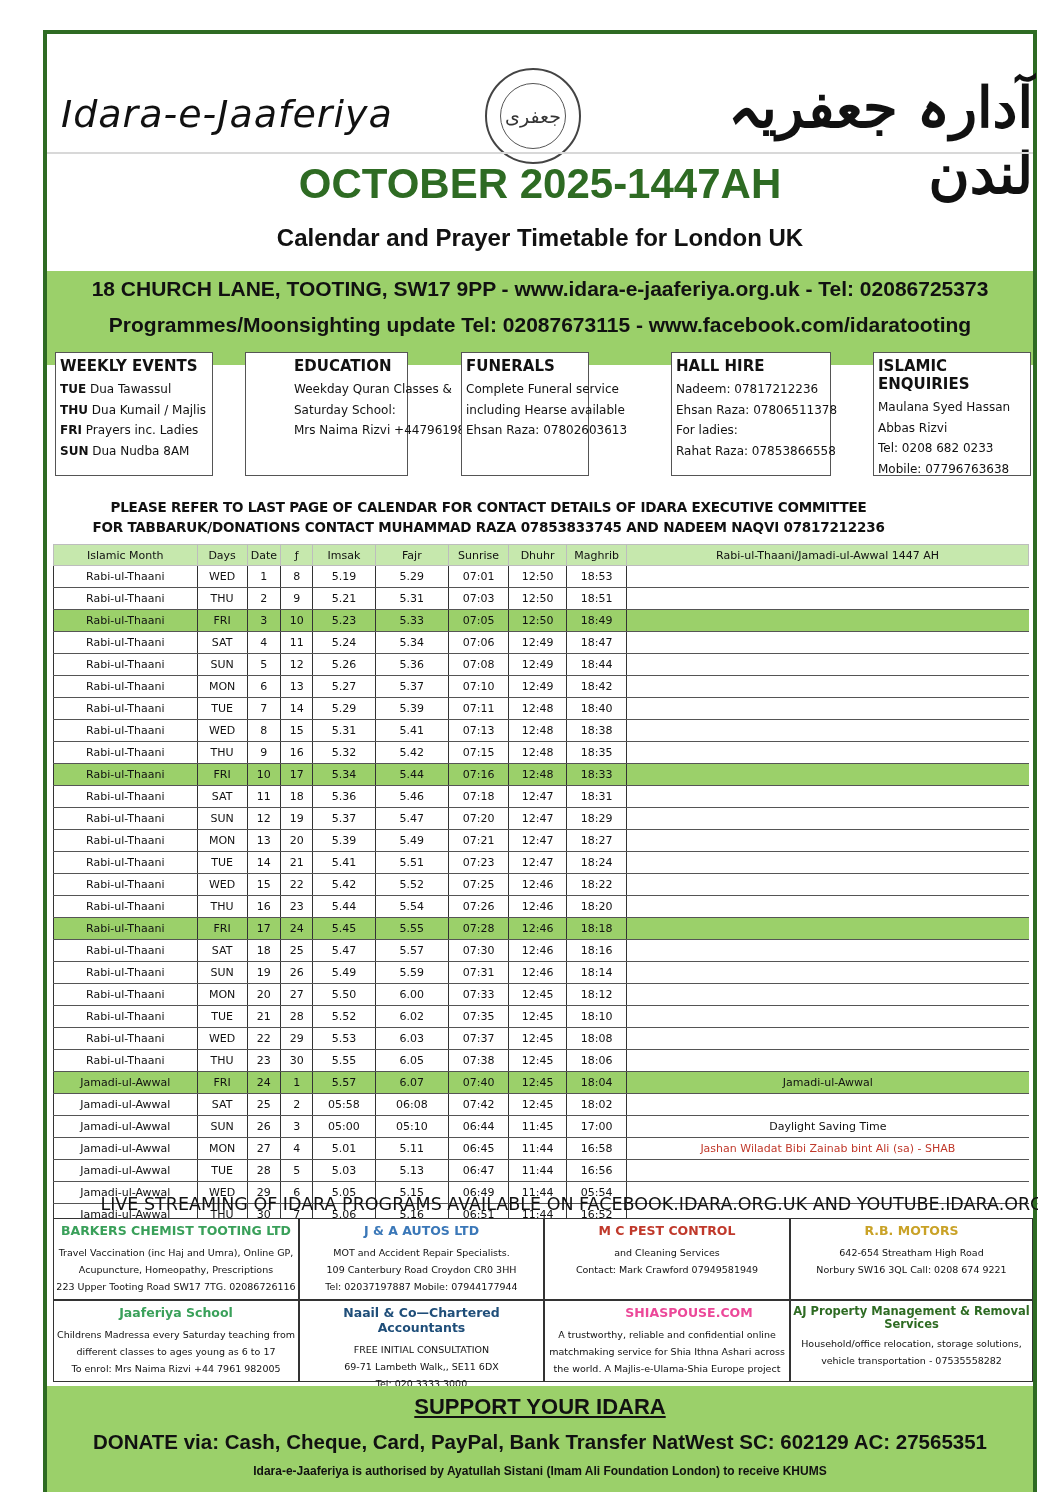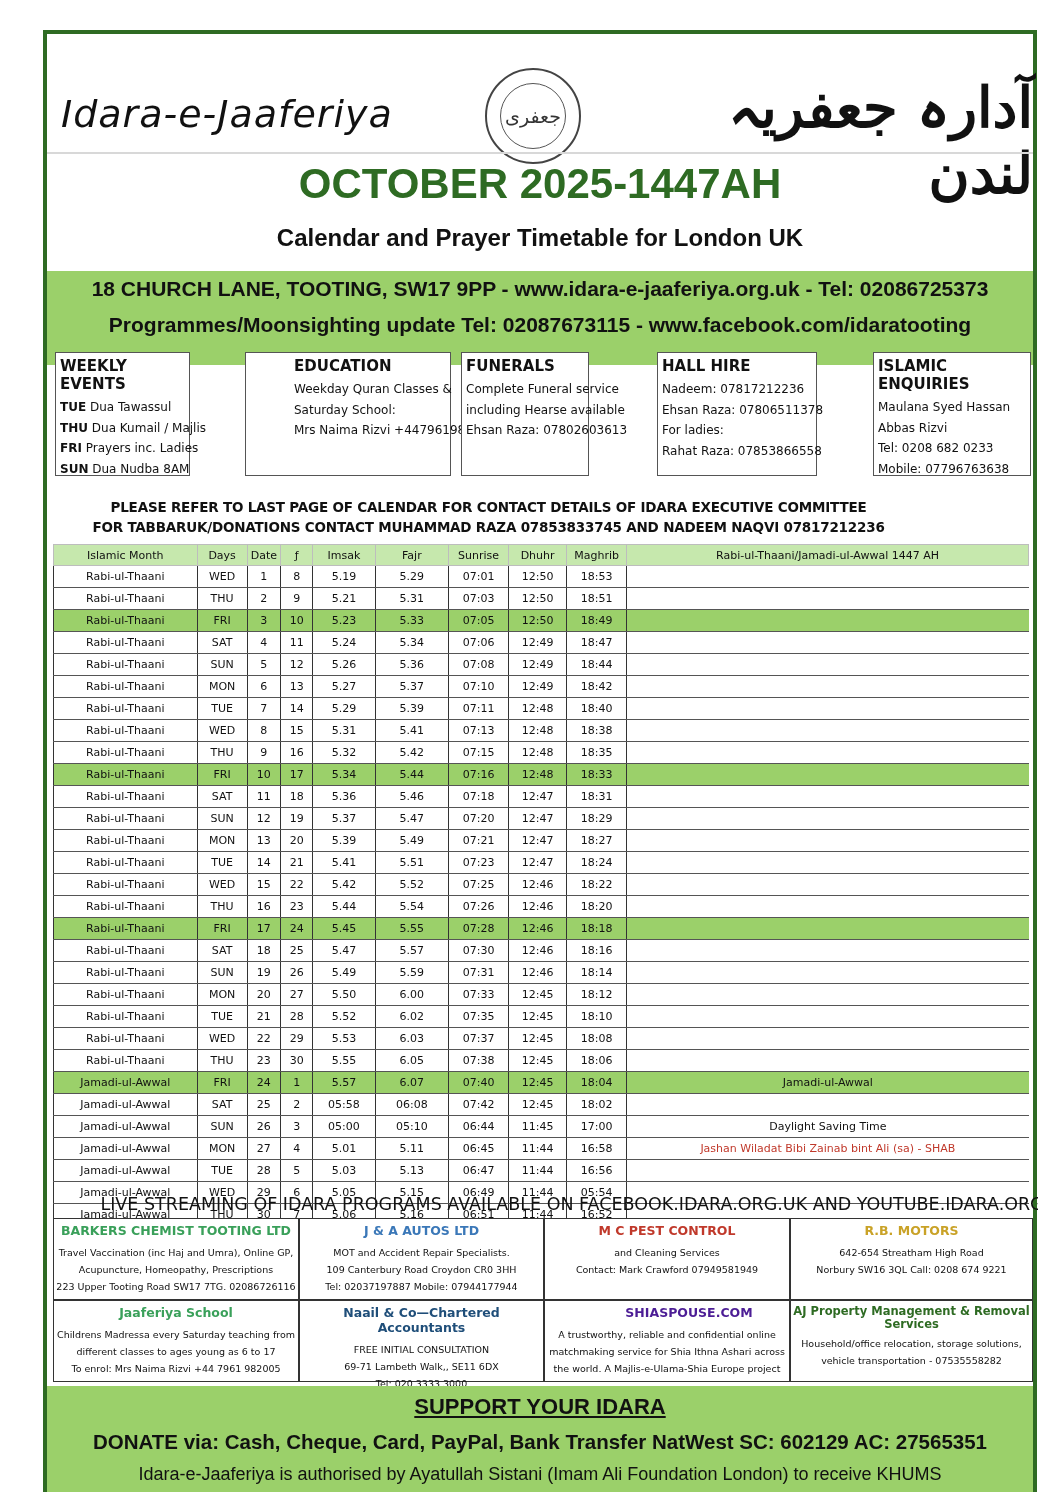--- a/index.html
+++ b/index.html
@@ -27,21 +27,21 @@
   table.tt td.note { color:#111; }
   table.tt td.note.red { color:#c0392b; }
   .stream { position:absolute; left:0; top:1160px; width:986px; text-align:center; font-family:"DejaVu Sans", sans-serif; font-size:17.5px; color:#111;padding-left:47px; }
   .ads { position:absolute; left:6px; top:1184px; width:980px; display:grid; grid-template-columns:246px 245px 246px 243px; }
   .ad { border:1px solid #333; background:#fff; height:82px; box-sizing:border-box; text-align:center; font-family:"DejaVu Sans", sans-serif; padding-top:4px; }
   .ad-title { font-weight:bold; font-size:12.5px; margin-bottom:6px; }
   .ad-line { font-size:9.5px; line-height:17px; white-space:nowrap; }
   .support-band { position:absolute; left:0; top:1352px; width:986px; height:120px; background:#9bd06a; }
   .support-title { text-align:center; font-size:22px; font-weight:bold; text-decoration:underline; margin-top:8px; }
   .donate { text-align:center; font-size:20.5px; font-weight:bold; margin-top:10px; }
-  .khums { text-align:center; font-size:18px; font-weight:normal; margin-top:10px; }
+  .khums { text-align:center; font-size:12px; font-weight:bold; margin-top:10px; }
 </style>
 </head>
 <body>
 
 <div class="frame">
 
   <div class="logo-row">
     <div class="logo-en">Idara-e-Jaaferiya</div>
     <div class="seal">
       <div class="seal-inner">جعفری</div>
@@ -51,43 +51,43 @@
   <div class="hr"></div>
 
   <div class="title">OCTOBER 2025-1447AH</div>
   <div class="subtitle">Calendar and Prayer Timetable for London UK</div>
 
   <div class="address-band">
     <div class="addr-line">18 CHURCH LANE, TOOTING, SW17 9PP - www.idara-e-jaaferiya.org.uk - Tel: 02086725373</div>
     <div class="addr-line">Programmes/Moonsighting update Tel: 02087673115 - www.facebook.com/idaratooting</div>
   </div>
 
-  <div class="info-box" style="left:8px;width:135px;">
+  <div class="info-box" style="left:8px;width:158px;">
     <div class="info-title">WEEKLY EVENTS</div>
     <div class="info-line"><b>TUE</b><span> Dua Tawassul</span></div>
     <div class="info-line"><b>THU</b><span> Dua Kumail / Majlis</span></div>
     <div class="info-line"><b>FRI</b><span> Prayers inc. Ladies</span></div>
     <div class="info-line"><b>SUN</b><span> Dua Nudba 8AM</span></div>
   </div>
 
-  <div class="info-box" style="left:198px;width:206px;padding-left:48px;">
+  <div class="info-box" style="left:198px;width:163px;padding-left:48px;">
     <div class="info-title">EDUCATION</div>
     <div class="info-line">Weekday Quran Classes &amp;</div>
     <div class="info-line">Saturday School:</div>
     <div class="info-line">Mrs Naima Rizvi  +447961982005</div>
   </div>
 
   <div class="info-box" style="left:414px;width:128px;">
     <div class="info-title">FUNERALS</div>
     <div class="info-line">Complete Funeral service</div>
     <div class="info-line">including Hearse available</div>
     <div class="info-line">Ehsan Raza: 07802603613</div>
   </div>
 
-  <div class="info-box" style="left:610px;width:160px;">
+  <div class="info-box" style="left:624px;width:160px;">
     <div class="info-title">HALL HIRE</div>
     <div class="info-line">Nadeem: 07817212236</div>
     <div class="info-line">Ehsan Raza: 07806511378</div>
     <div class="info-line">For ladies:</div>
     <div class="info-line">Rahat Raza: 07853866558</div>
   </div>
 
   <div class="info-box" style="left:826px;width:158px;">
     <div class="info-title">ISLAMIC ENQUIRIES</div>
     <div class="info-line">Maulana Syed Hassan</div>
@@ -535,21 +535,21 @@
         <div class="ad-line">different classes to ages young as 6 to 17</div>
         <div class="ad-line">To enrol: Mrs Naima Rizvi +44 7961 982005</div>
       </div>
       <div class="ad">
         <div class="ad-title" style="color: rgb(31, 78, 121);">Naail &amp; Co—Chartered Accountants</div>
         <div class="ad-line">FREE INITIAL CONSULTATION</div>
         <div class="ad-line">69-71 Lambeth Walk,, SE11 6DX</div>
         <div class="ad-line">Tel: 020 3333 3000</div>
       </div>
       <div class="ad">
-        <div class="ad-title" style="color: #4c1d95; margin-left: 44px;">SHIASPOUSE.COM</div>
+        <div class="ad-title" style="color: #ec4899; margin-left: 44px;">SHIASPOUSE.COM</div>
         <div class="ad-line">A trustworthy, reliable and confidential online</div>
         <div class="ad-line">matchmaking service for Shia Ithna Ashari across</div>
         <div class="ad-line">the world. A Majlis-e-Ulama-Shia Europe project</div>
       </div>
       <div class="ad">
         <div class="ad-title" style="color: rgb(46, 107, 35); font-size: 11.5px; line-height: 13px; margin-bottom: 4px;">AJ Property Management &amp; Removal Services</div>
         <div class="ad-line">Household/office relocation, storage solutions,</div>
         <div class="ad-line">vehicle transportation - 07535558282</div>
       </div>
     </div>

